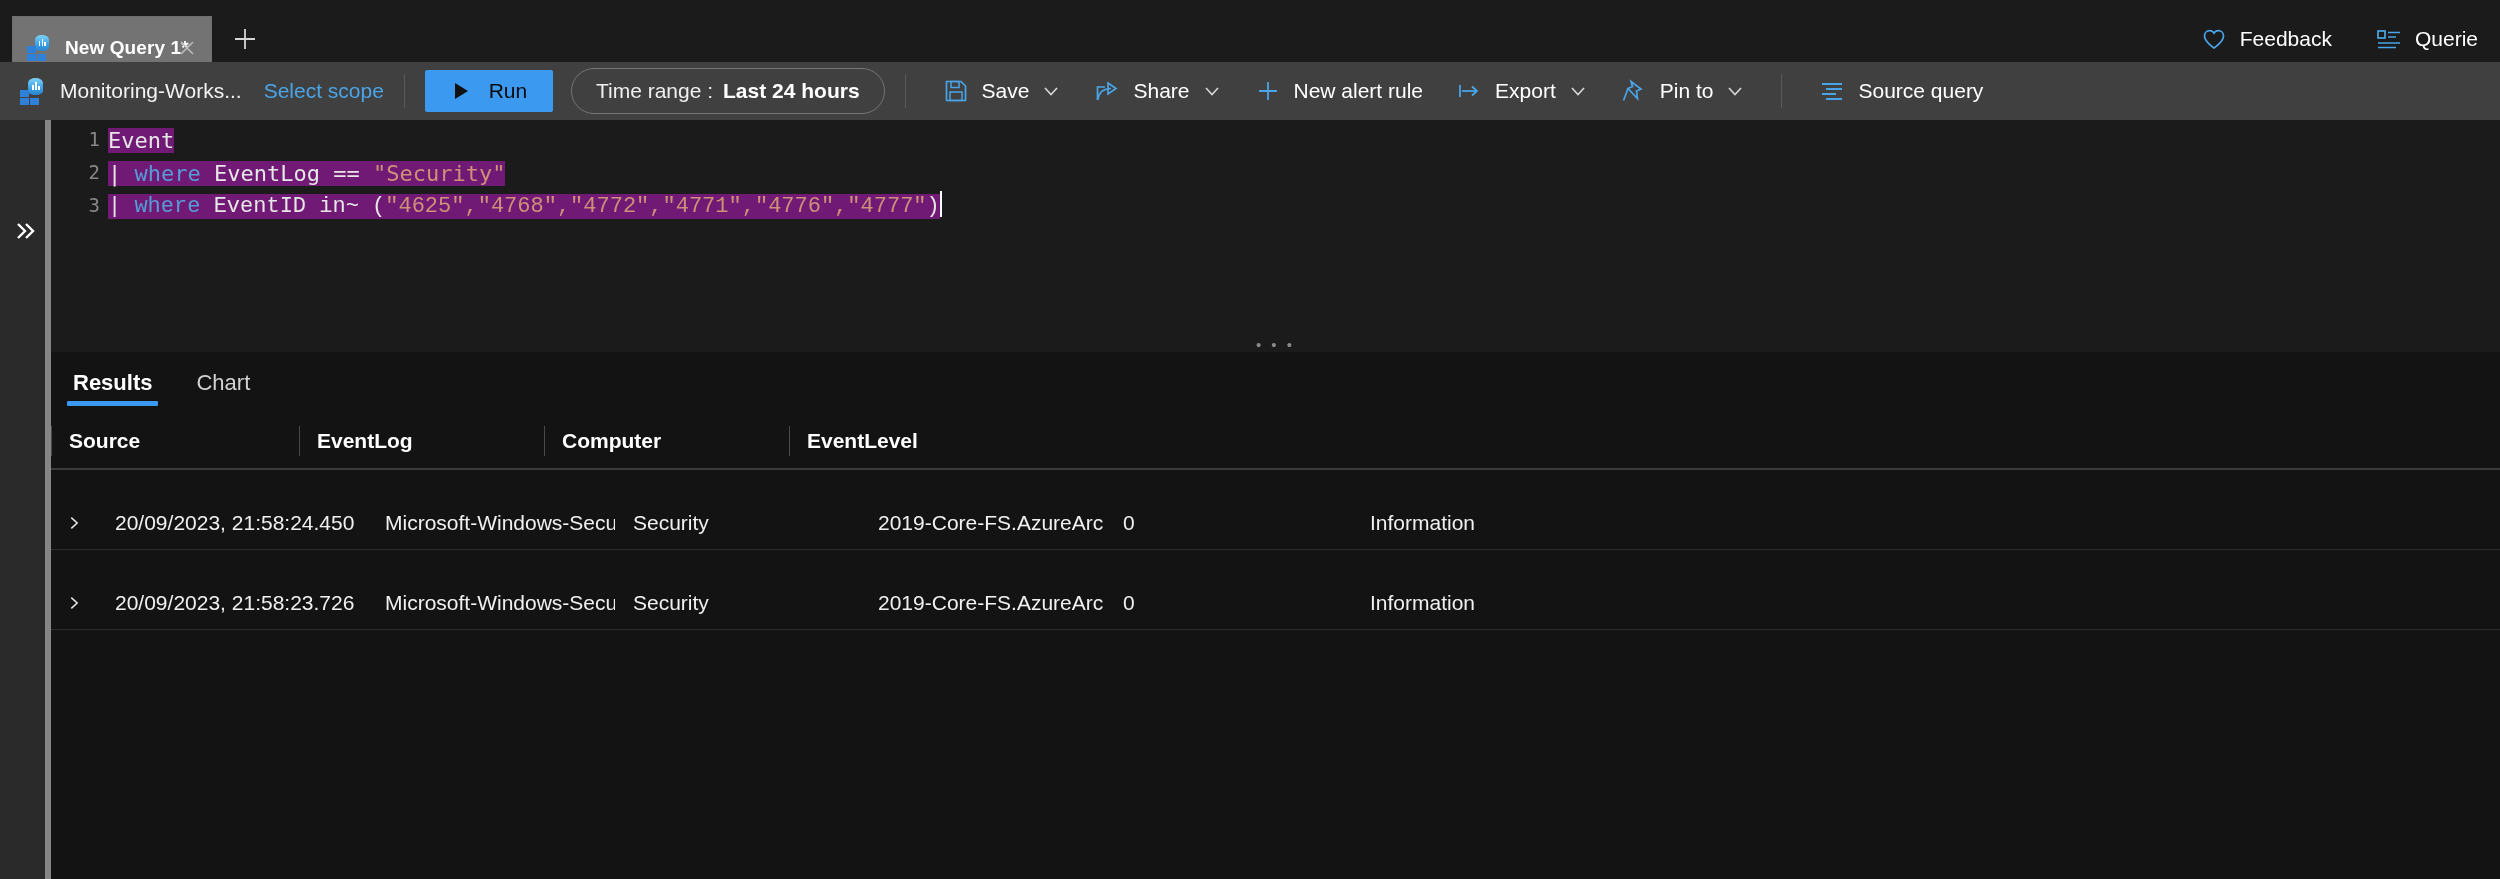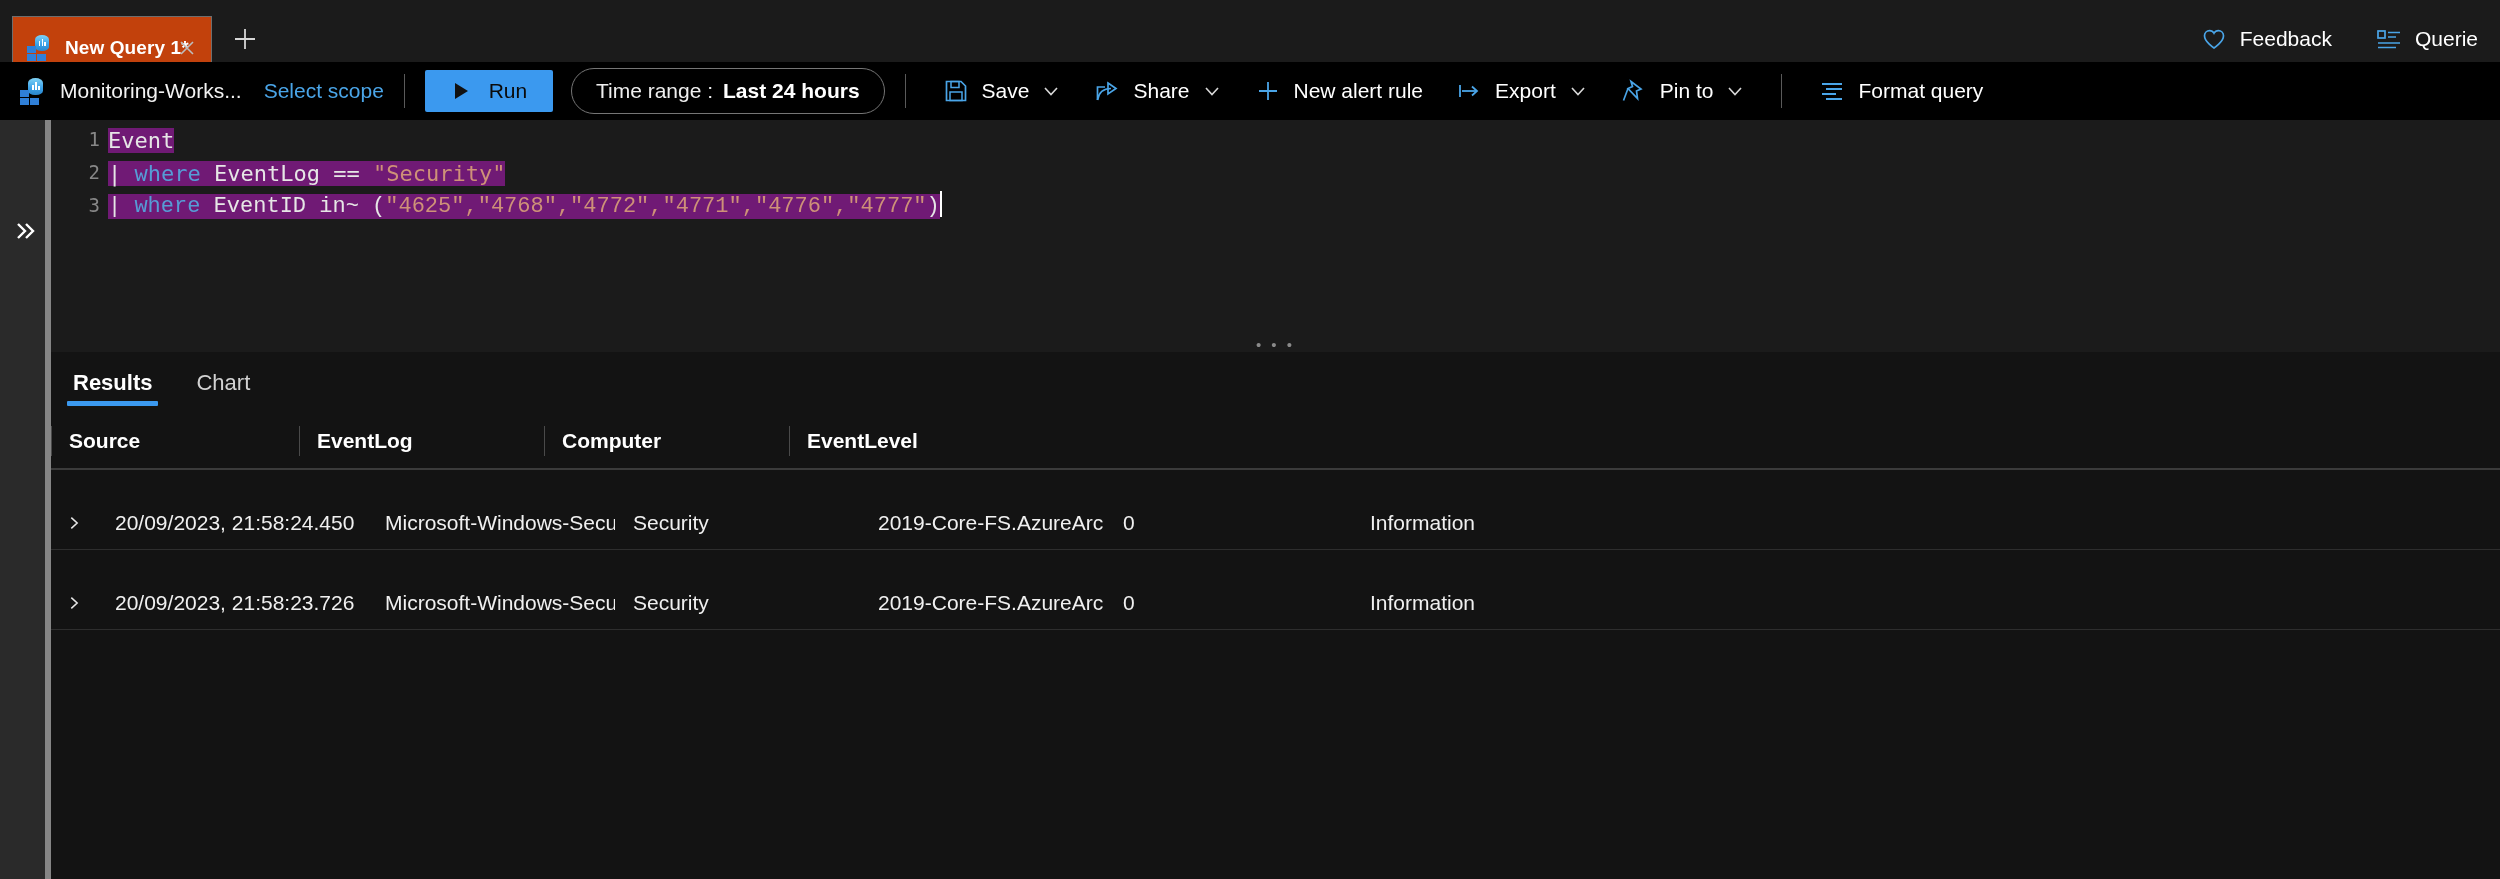--- a/index.html
+++ b/index.html
@@ -16,21 +16,21 @@
   .app { width: 2500px; height: 879px; position: relative; background: #1b1b1b; }
 
   
   .tabstrip {
     position: absolute; left: 0; top: 0; width: 2500px; height: 62px;
     background: #1b1b1b;
   }
   .tab {
     position: absolute; left: 12px; top: 16px;
     width: 200px; height: 62px;
-    background: #c2410c;
+    background: #737373;
     border: 1px solid #6e6e6e;
     border-bottom: none;
     box-sizing: border-box;
     display: flex; align-items: center;
     padding: 0 12px 0 14px;
   }
   .tab-icon { width: 26px; height: 26px; position: relative; flex: 0 0 auto; margin-right: 12px; }
   .tab-label {
     font-size: 19px; font-weight: bold; color: #ffffff;
     white-space: nowrap; letter-spacing: .1px;
@@ -72,21 +72,21 @@
   .tr-item {
     display: flex; align-items: center; gap: 13px;
     padding: 0 22px; height: 40px; white-space: nowrap;
   }
   .tr-label { font-size: 21px; color: #ffffff; }
   .tr-icon { width: 26px; height: 26px; color: #3aa0e8; flex: 0 0 auto; }
 
   
   .cmdbar {
     position: absolute; left: 0; top: 62px; width: 2500px; height: 58px;
-    display: flex; align-items: center; background: #000000;
+    display: flex; align-items: center; background: #404040;
   }
   .cmd-scope { display: flex; align-items: center; padding-left: 20px; gap: 13px; }
   .cmd-scope-icon { width: 27px; height: 27px; }
   .cmd-scope-name { font-size: 21px; color: #f2f2f2; white-space: nowrap; }
   .cmd-scope-link { font-size: 21px; color: #4aa5e8; margin-left: 22px; white-space: nowrap; cursor: pointer; }
   .divider { width: 1px; height: 34px; background: #5a5a5a; margin: 0 20px; flex: 0 0 auto; }
 
   .run-btn {
     background: #3b99ef; color: #0b0b0b;
     height: 42px; min-width: 128px;
@@ -397,21 +397,21 @@
     </div>
 
     <span class="divider"></span>
 
     <div class="cmd-item">
       <span class="cmd-icon">
         <svg viewBox="0 0 28 28" width="28" height="28">
           <path d="M4 7 H24 M8 12 H24 M4 17 H18 M8 22 H24" stroke="#4aa5e8" stroke-width="1.9" fill="none"></path>
         </svg>
       </span>
-      <span class="cmd-label">Format query</span>
+      <span class="cmd-label">Source query</span>
     </div>
   </div>
 
   <div class="leftrail">
     <div class="rail-expand">
       <svg viewBox="0 0 26 26" width="26" height="26">
         <path d="M6 6 L13 13 L6 20" fill="none" stroke="#ffffff" stroke-width="2.4"></path>
         <path d="M14 6 L21 13 L14 20" fill="none" stroke="#ffffff" stroke-width="2.4"></path>
       </svg>
     </div>

